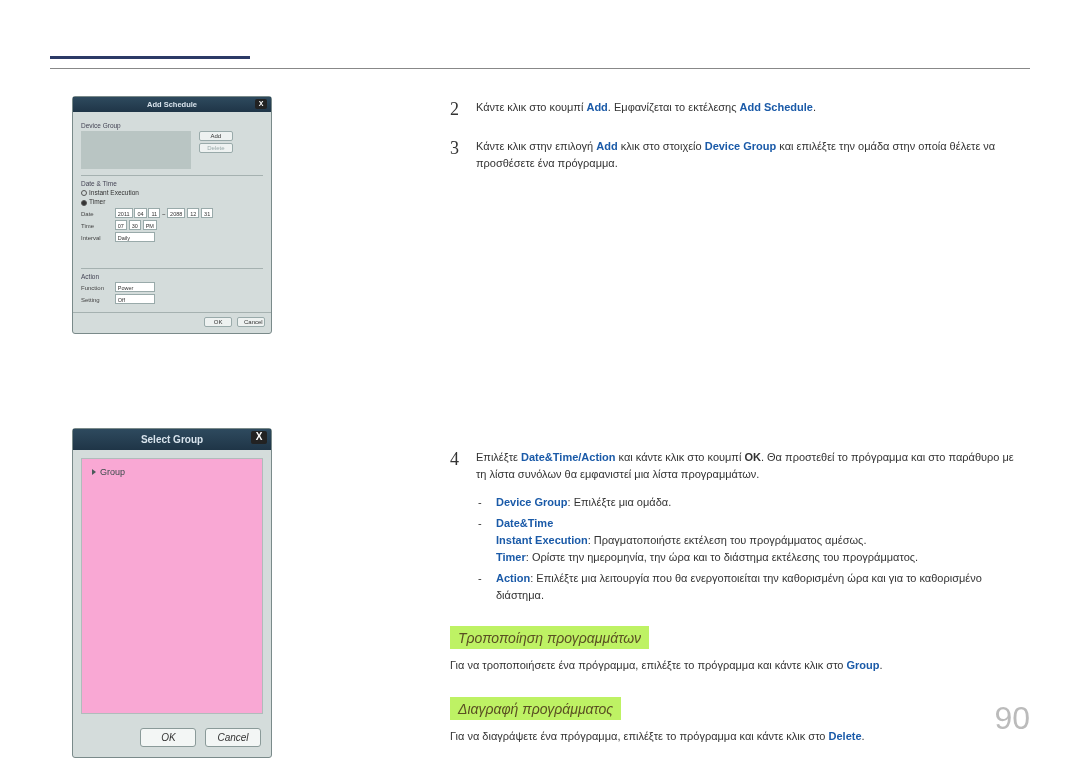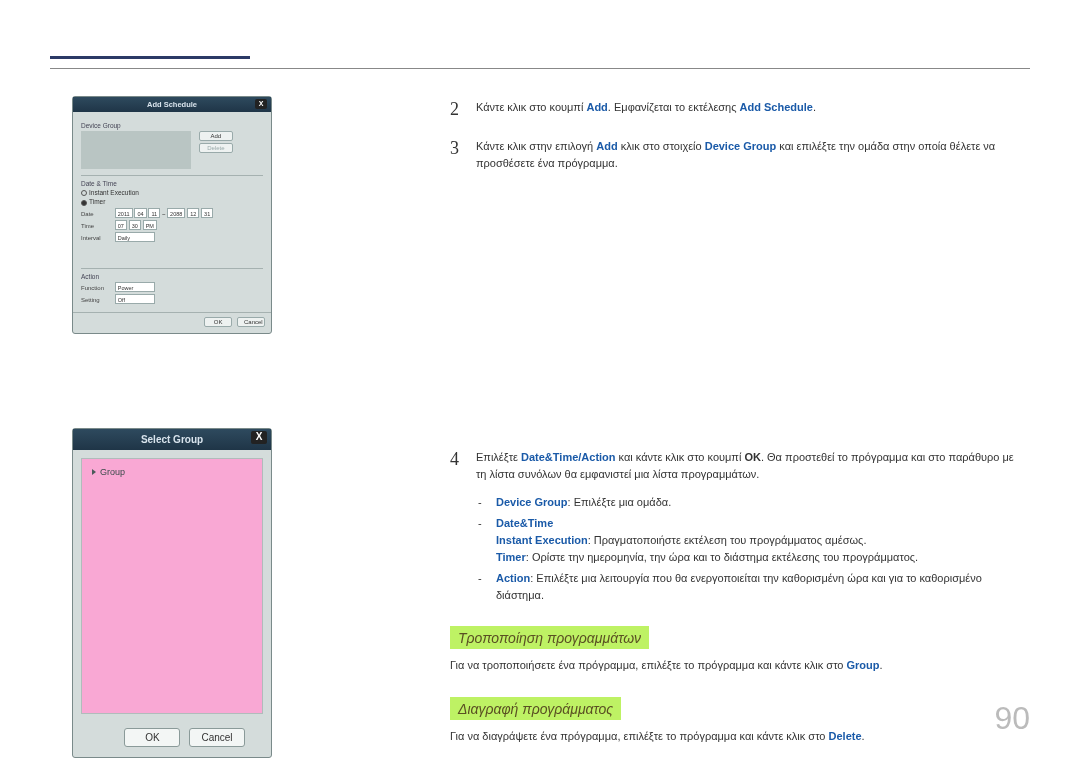--- a/index.html
+++ b/index.html
@@ -117,21 +117,21 @@
   }
   .tree-node::before {
     content: '';
     display: inline-block;
     width: 0; height: 0;
     border-top: 3px solid transparent;
     border-bottom: 3px solid transparent;
     border-left: 4px solid #4a5a5a;
     margin-right: 4px;
   }
-  .dlg2-footer { text-align: right; padding: 6px 26px 10px; }
+  .dlg2-footer { text-align: right; padding: 6px 10px 10px; font-style: italic; }
   .dlg2-footer .btn2 {
     display: inline-block;
     background: #f3f6f5;
     border: 1px solid #8a9a99;
     font-size: 10px;
     padding: 3px 0;
     width: 56px;
     text-align: center;
     margin-left: 6px;
     border-radius: 3px;

